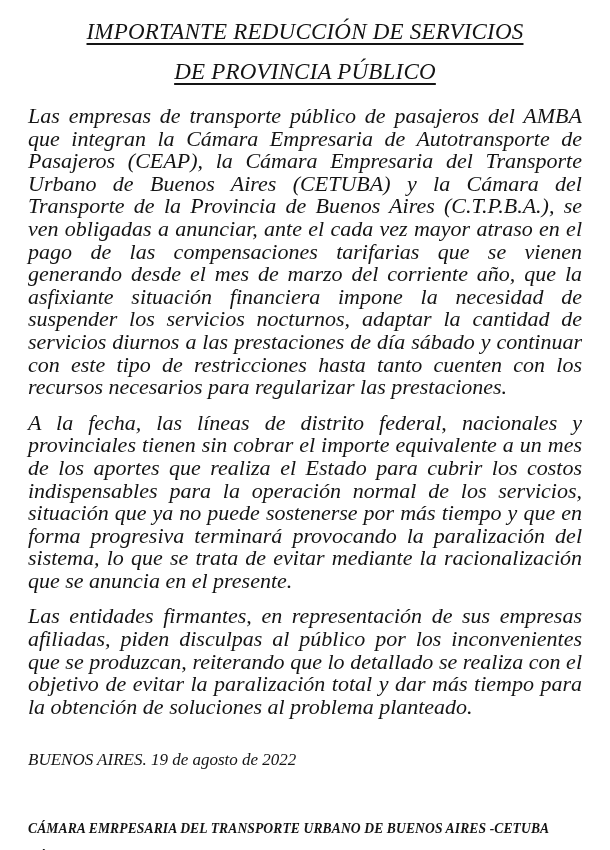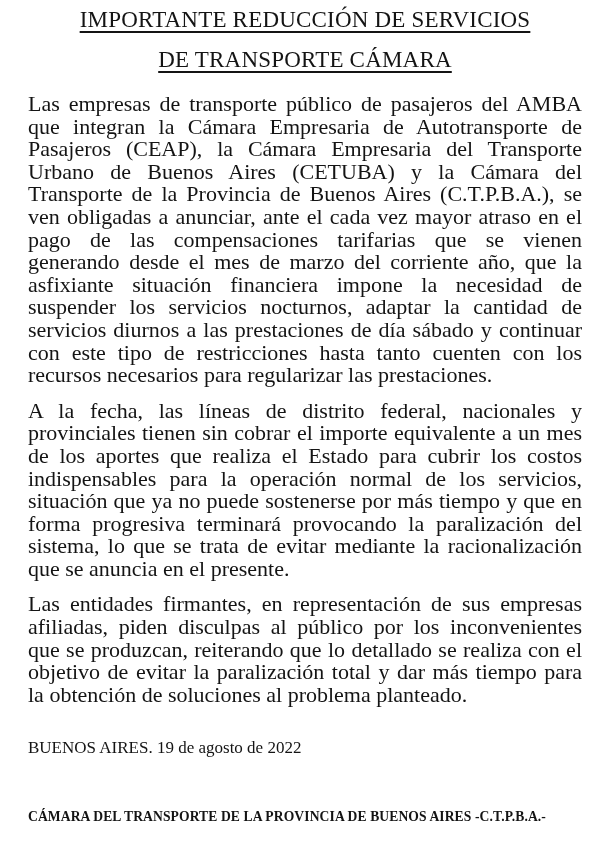--- a/index.html
+++ b/index.html
@@ -12,22 +12,23 @@
     background: #ffffff;
     overflow: hidden;
     font-family: "Liberation Serif", "DejaVu Serif", serif;
     color: #141414;
     -webkit-font-smoothing: antialiased;
   }
   .page {
     box-sizing: border-box;
     width: 610px;
     height: 850px;
-    padding: 0 28px 0 28px;
+    padding: 12px 28px 0 28px;
     background: #ffffff;
+    font-style: italic;
   }
   .doc-title {
     margin: 0;
     font-weight: normal;
     font-size: 23px;
     line-height: 40px;
     text-align: center;
     letter-spacing: 0.2px;
   }
   .doc-title .title-line {
@@ -65,29 +66,30 @@
     white-space: nowrap;
   }
 </style>
 </head>
 <body>
 
 <div class="page">
 
   <h1 class="doc-title">
     <span class="title-line">IMPORTANTE REDUCCIÓN DE SERVICIOS</span><br>
-    <span class="title-line">DE TRANSPORTE CÁMARA</span>
+    <span class="title-line">DE PROVINCIA PÚBLICO</span>
   </h1>
 
 
   <p class="body-paragraph">Las empresas de transporte público de pasajeros del AMBA que integran la Cámara Empresaria de Autotransporte de Pasajeros (CEAP), la Cámara Empresaria del Transporte Urbano de Buenos Aires (CETUBA) y la Cámara del Transporte de la Provincia de Buenos Aires (C.T.P.B.A.), se ven obligadas a anunciar, ante el cada vez mayor atraso en el pago de las compensaciones tarifarias que se vienen generando desde el mes de marzo del corriente año, que la asfixiante situación financiera impone la necesidad de suspender los servicios nocturnos, adaptar la cantidad de servicios diurnos a las prestaciones de día sábado y continuar con este tipo de restricciones hasta tanto cuenten con los recursos necesarios para regularizar las prestaciones.</p>
 
   <p class="body-paragraph">A la fecha, las líneas de distrito federal, nacionales y provinciales tienen sin cobrar el importe equivalente a un mes de los aportes que realiza el Estado para cubrir los costos indispensables para la operación normal de los servicios, situación que ya no puede sostenerse por más tiempo y que en forma progresiva terminará provocando la paralización del sistema, lo que se trata de evitar mediante la racionalización que se anuncia en el presente.</p>
 
   <p class="body-paragraph">Las entidades firmantes, en representación de sus empresas afiliadas, piden disculpas al público por los inconvenientes que se produzcan, reiterando que lo detallado se realiza con el objetivo de evitar la paralización total y dar más tiempo para la obtención de soluciones al problema planteado.</p>
 
   <p class="dateline">BUENOS AIRES. 19 de agosto de 2022</p>
 
   <div class="signatories">
+    <div class="signatory-line">CÁMARA EMRPESARIA DEL TRANSPORTE URBANO DE BUENOS AIRES -CETUBA</div>
     <div class="signatory-line">CÁMARA DEL TRANSPORTE DE LA PROVINCIA DE BUENOS AIRES -C.T.P.B.A.-</div>
   </div>
 
 </div>
 
 </body></html>

